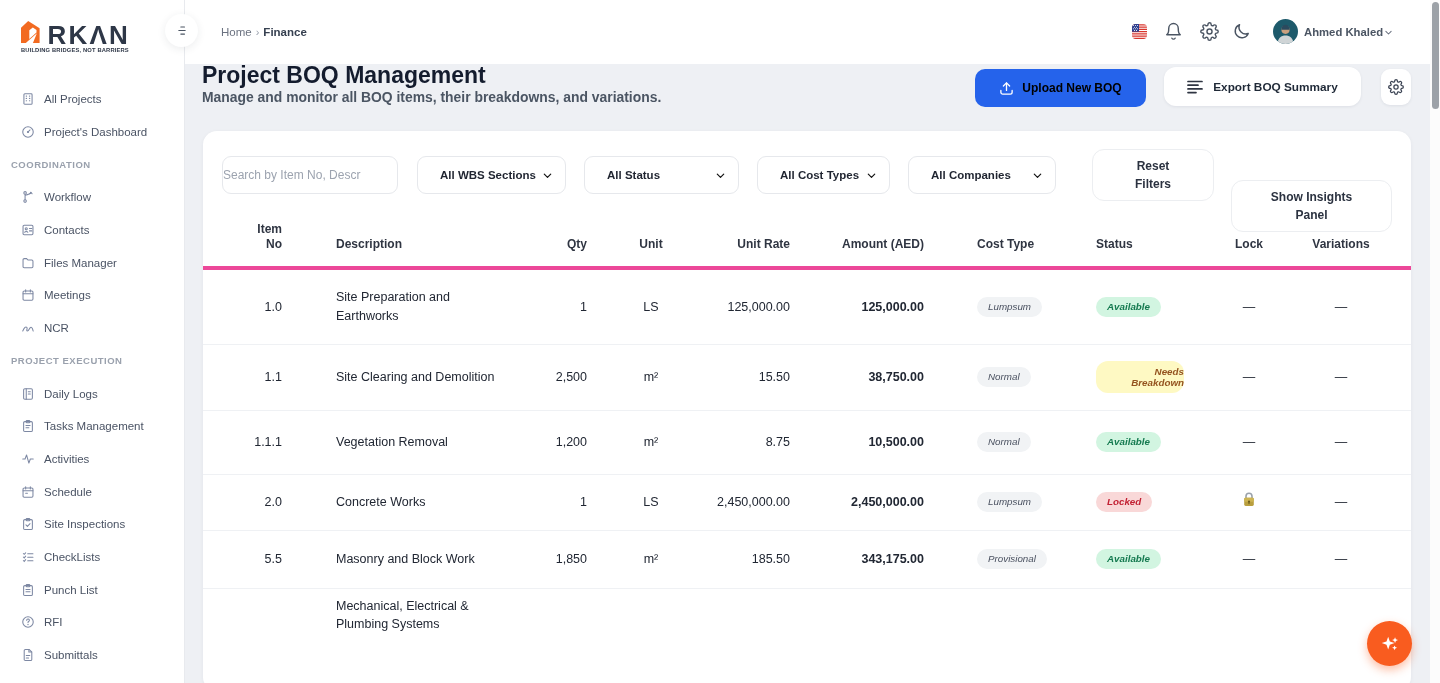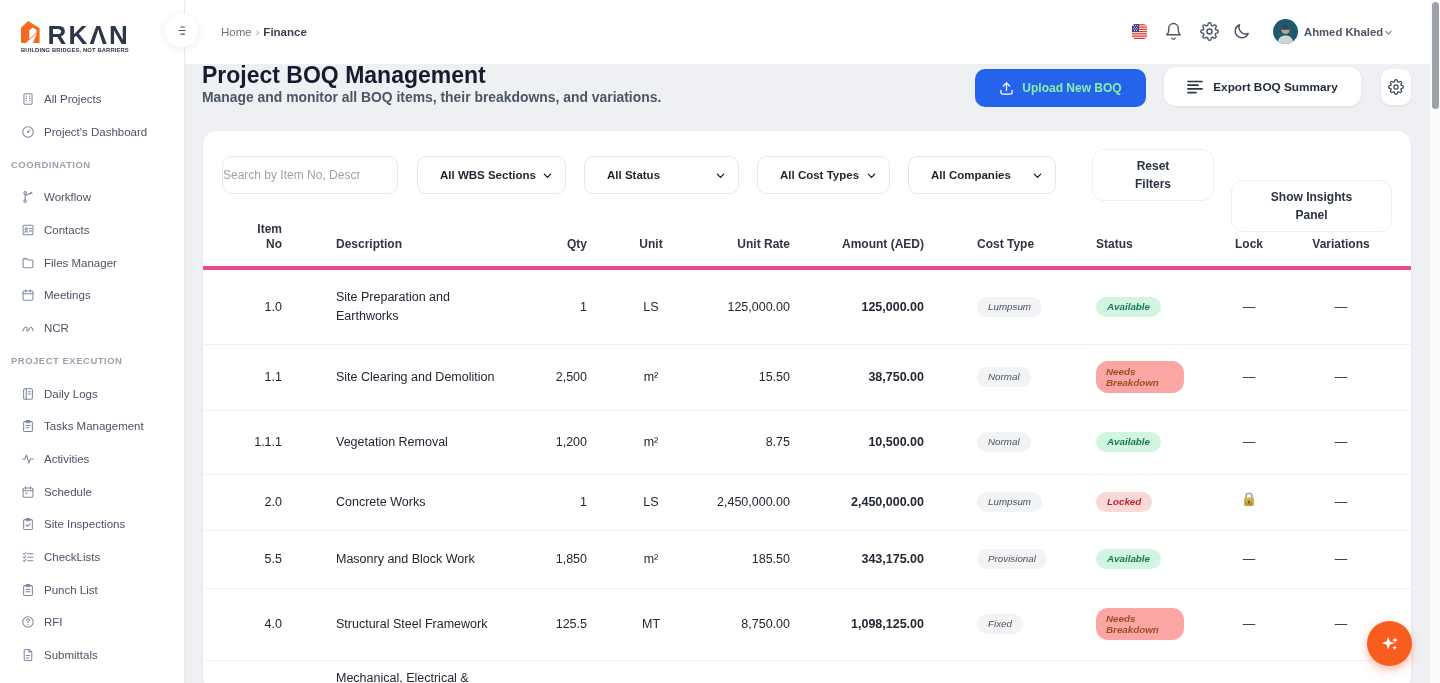--- a/index.html
+++ b/index.html
@@ -16,21 +16,21 @@
   .crumb { position:absolute; left:36px; top:0; height:64px; display:flex; align-items:center; font-size:11.5px; color:#6b7280; }
   .crumb b { color:#374151; font-weight:bold; }
   .crumb .sep { margin:0 4px; color:#9ca3af; font-size:11px; }
   .toggle { position:absolute; left:-20px; top:14px; width:33px; height:33px; border-radius:50%; background:#fff; box-shadow:0 2px 8px rgba(40,50,70,.09); z-index:6; display:flex; align-items:center; justify-content:center; }
   .topicons { position:absolute; left:0; top:0; width:1245px; height:64px; }
   .topicons svg, .topicons span { position:absolute; }
   .uname { font-size:11.3px; font-weight:bold; color:#4b5563; }
   .pagehead { position:absolute; left:0; top:64px; width:1245px; }
   .ptitle { position:absolute; left:17px; top:-2px; font-size:23px; font-weight:bold; color:#141c2e; }
   .psub { position:absolute; left:17px; top:25px; font-size:13.9px; color:#4b5563;font-weight:bold; }
-  .btn-blue { position:absolute; left:790px; top:5px; width:171px; height:38px; background:#2563eb; border-radius:10px; color:#86efac; display:flex; align-items:center; justify-content:center; font-size:12px; font-weight:bold; }
+  .btn-blue { position:absolute; left:790px; top:5px; width:171px; height:38px; background:#2563eb; border-radius:10px; color:#000000; display:flex; align-items:center; justify-content:center; font-size:12px; font-weight:bold; }
   .btn-white { position:absolute; left:979px; top:3px; width:197px; height:39px; background:#fff; border-radius:12px; color:#1f2937; display:flex; align-items:center; justify-content:center; font-size:11.8px; font-weight:bold; box-shadow:0 1px 3px rgba(30,40,60,.08); }
   .btn-gear { position:absolute; left:1196px; top:5px; width:30px; height:36px; background:#fff; border-radius:9px; display:flex; align-items:center; justify-content:center; box-shadow:0 1px 3px rgba(30,40,60,.08); }
   .card { position:absolute; left:18px; top:131px; width:1208px; height:560px; background:#fff; border-radius:14px; box-shadow:0 1px 4px rgba(30,40,60,.05); }
   .filters { position:absolute; left:0; top:0; width:1208px; height:79px; }
   .finput { position:absolute; left:19px; top:25px; width:176px; height:38px; border:1px solid #e6e8ec; border-radius:9px; display:flex; align-items:center; color:#9ca3af; font-size:12px; background:#fff; }
   .fsel { position:absolute; top:25px; height:38px; border:1px solid #e6e8ec; border-radius:9px; display:flex; align-items:center; padding-left:22px; color:#1f2430; font-size:11.5px; font-weight:bold; background:#fff; }
   .fsel .chev { position:absolute; right:12px; }
   .fbtn { position:absolute; top:18px; height:52px; border:1px solid #eceef1; border-radius:12px; display:flex; align-items:center; justify-content:center; text-align:center; color:#2b3240; font-size:12px; font-weight:bold; background:#fff; line-height:18.5px; }
   table.boq { position:absolute; left:0; top:79px; width:1208px; border-collapse:collapse; table-layout:fixed; }
   table.boq th { font-size:12px; font-weight:bold; color:#2f3542; vertical-align:bottom; padding-bottom:14px; line-height:15px; }
@@ -43,21 +43,21 @@
   .c5 { text-align:right; padding-right:16px; }
   .c6 { text-align:right; padding-right:16px; font-weight:bold; }
   .c7 { text-align:left; padding-left:37px; }
   .c8 { text-align:left; padding-left:16px; }
   .c9 { text-align:center; }
   .c10 { text-align:center; padding-right:17px; }
   th.c6 { font-weight:bold; }
   .badge { display:inline-block; border-radius:12px; font-size:9.8px; font-weight:500; padding:4.5px 11px; line-height:11.5px;font-style:italic; }
   .bg-gray { background:#f1f3f5; color:#4a5160; }
   .bg-green { background:#d2f5e1; color:#157a50; font-weight:600; }
-  .bg-yellow { background:#fca5a5; color:#94531f; font-weight:600; text-align:left; }
+  .bg-yellow { background:#fef9c3; color:#94531f; font-weight:600; text-align:right; }
   .bg-red { background:#f9d8d8; color:#c22133; font-weight:600; }
   .dash { color:#626b77; }
   .fab { position:absolute; left:1182px; top:621px; width:45px; height:45px; border-radius:50%; background:#f95c1f; box-shadow:0 4px 10px rgba(249,92,31,.4); display:flex; align-items:center; justify-content:center; z-index:8; }
   .sb-track { position:absolute; right:0; top:0; width:10px; height:683px; background:#fcfcfc; z-index:9; }
   .sb-thumb { position:absolute; right:1.5px; top:2px; width:7px; height:107px; border-radius:4px; background:#9da2a8; }
 </style>
 </head>
 <body>
 <div class="sidebar">
   <svg class="logo" width="130" height="24" viewBox="0 0 130 24">
@@ -329,32 +329,20 @@
             <td class="c2">Masonry and Block Work</td>
             <td class="c3">1,850</td>
             <td class="c4">m²</td>
             <td class="c5">185.50</td>
             <td class="c6">343,175.00</td>
             <td class="c7"><span class="badge bg-gray">Provisional</span></td>
             <td class="c8"><span class="badge bg-green">Available</span></td>
             <td class="c9 dash">—</td>
             <td class="c10 dash">—</td>
       </tr>
-      <tr style="height:72px;">
-        <td class="c1">4.0</td>
-            <td class="c2">Structural Steel Framework</td>
-            <td class="c3">125.5</td>
-            <td class="c4">MT</td>
-            <td class="c5">8,750.00</td>
-            <td class="c6">1,098,125.00</td>
-            <td class="c7"><span class="badge bg-gray">Fixed</span></td>
-            <td class="c8"><span class="badge bg-yellow" style="width:88px; padding-left:10px; padding-right:0;">Needs<br>Breakdown</span></td>
-            <td class="c9 dash">—</td>
-            <td class="c10 dash">—</td>
-      </tr>
       <tr style="height:80px; border-bottom:none;">
         <td class="c1"></td>
             <td class="c2" style="vertical-align:top; padding-top:8px;">Mechanical, Electrical &amp;<br>Plumbing Systems</td>
             <td class="c3"></td>
             <td class="c4"></td>
             <td class="c5"></td>
             <td class="c6"></td>
             <td class="c7"></td>
             <td class="c8"></td>
             <td class="c9"></td>

